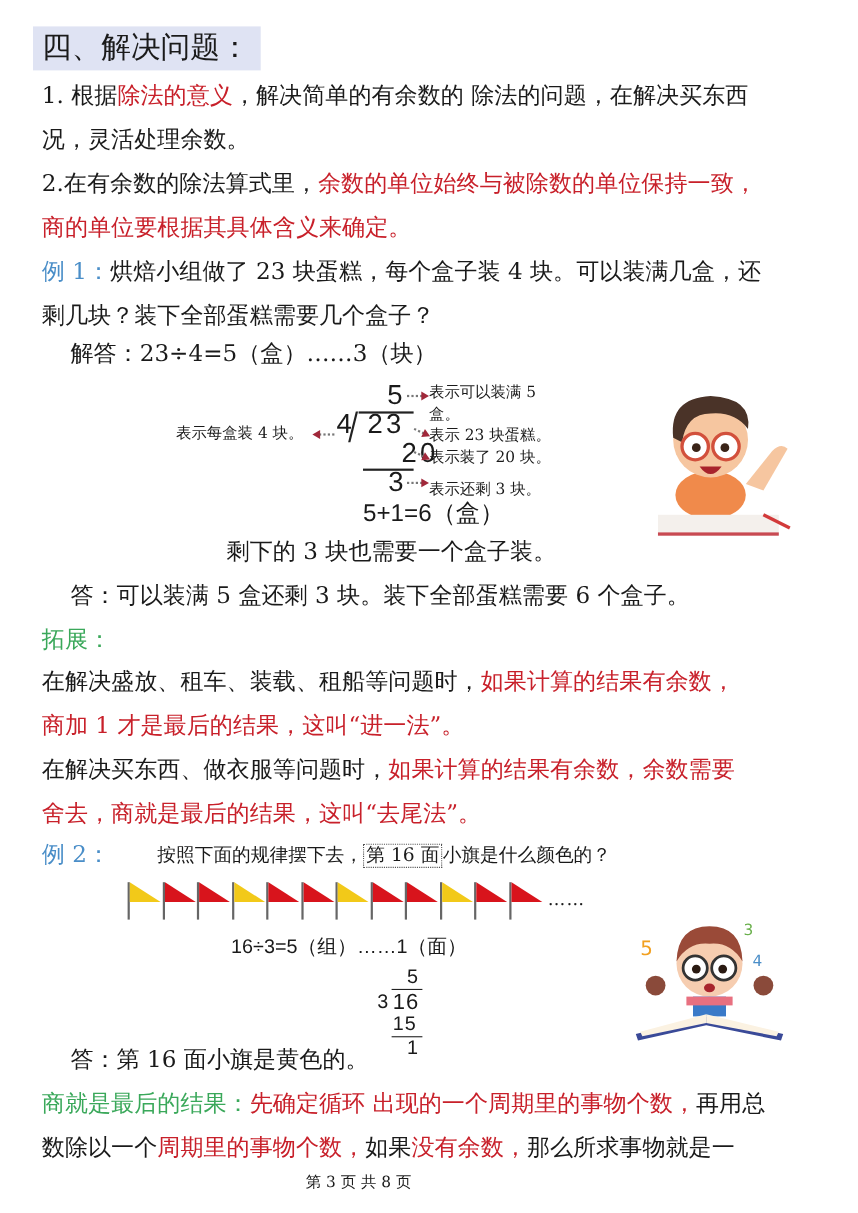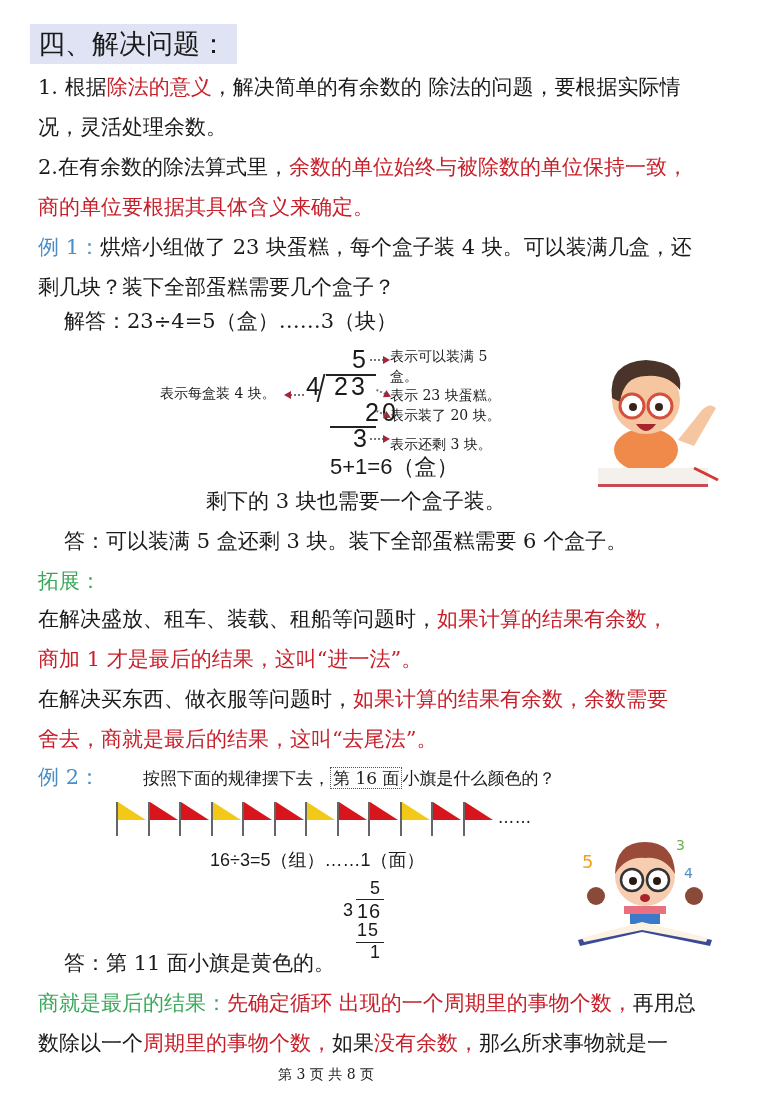--- a/index.html
+++ b/index.html
@@ -23,21 +23,21 @@
   .flag .cloth { position:absolute; left:2px; top:0; width:0; height:0;
                  border-top:18px solid transparent; border-left:28px solid; border-bottom:0; }
   .footer { left:0; width:652px; top:1066px; text-align:center; font-size:14px; }
 </style>
 </head>
 <body>
 
 <div class="abs title-box">四、解决问题：</div>
 
 <div class="line" style="top:72px;">
-  <span>1. 根据</span><span class="red">除法的意义</span><span>，解决简单的有余数的 除法的问题，要根据实际情</span>
+  <span>1. 根据</span><span class="red">除法的意义</span><span>，解决简单的有余数的 除法的问题，在解决买东西</span>
 </div>
 <div class="line" style="top:112px;">况，灵活处理余数。</div>
 
 <div class="line" style="top:152px;">
   <span>2.在有余数的除法算式里，</span><span class="red">余数的单位始终与被除数的单位保持一致，</span>
 </div>
 <div class="line red" style="top:192px;">商的单位要根据其具体含义来确定。</div>
 
 <div class="line" style="top:232px;">
   <span class="blue">例 1：</span><span>烘焙小组做了 23 块蛋糕，每个盒子装 4 块。可以装满几盒，还</span>
@@ -188,21 +188,21 @@
     <circle cx="85" cy="53" r="4" fill="#2a1a12"></circle>
     <ellipse cx="73" cy="70" rx="5" ry="4" fill="#a8242c"></ellipse>
     <rect x="58" y="78" width="30" height="18" fill="#3a7ac8"></rect>
     <rect x="52" y="78" width="42" height="8" fill="#e87080"></rect>
     <path d="M6 112 L70 96 L140 112 L138 118 L70 104 L8 118 Z" fill="#3a4a98"></path>
     <path d="M10 110 L70 94 L70 102 L12 114 Z" fill="#fbf2e2"></path>
     <path d="M70 94 L136 110 L134 114 L70 102 Z" fill="#fbf2e2"></path>
   </svg>
 </div>
 
-<div class="line" style="top:948px; left:64px;">答：第 11 面小旗是黄色的。</div>
+<div class="line" style="top:948px; left:64px;">答：第 16 面小旗是黄色的。</div>
 
 <div class="line" style="top:988px;">
   <span class="green">商就是最后的结果：</span><span class="red">先确定循环 出现的一个周期里的事物个数，</span><span>再用总</span>
 </div>
 <div class="line" style="top:1028px;">
   <span>数除以一个</span><span class="red">周期里的事物个数，</span><span>如果</span><span class="red">没有余数，</span><span>那么所求事物就是一</span>
 </div>
 
 <div class="abs footer">第 3 页 共 8 页</div>
 

